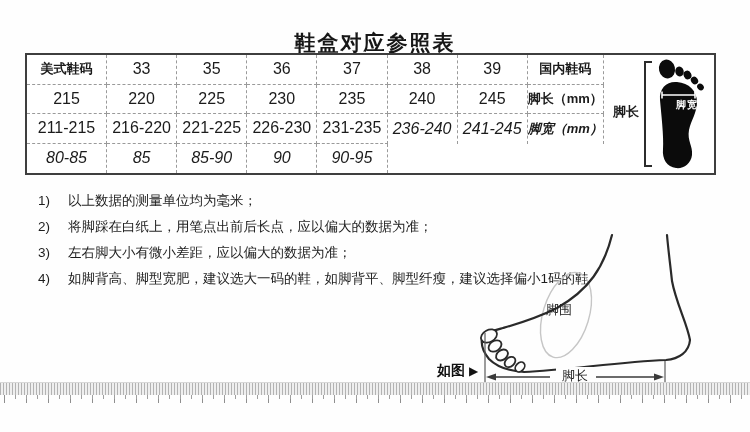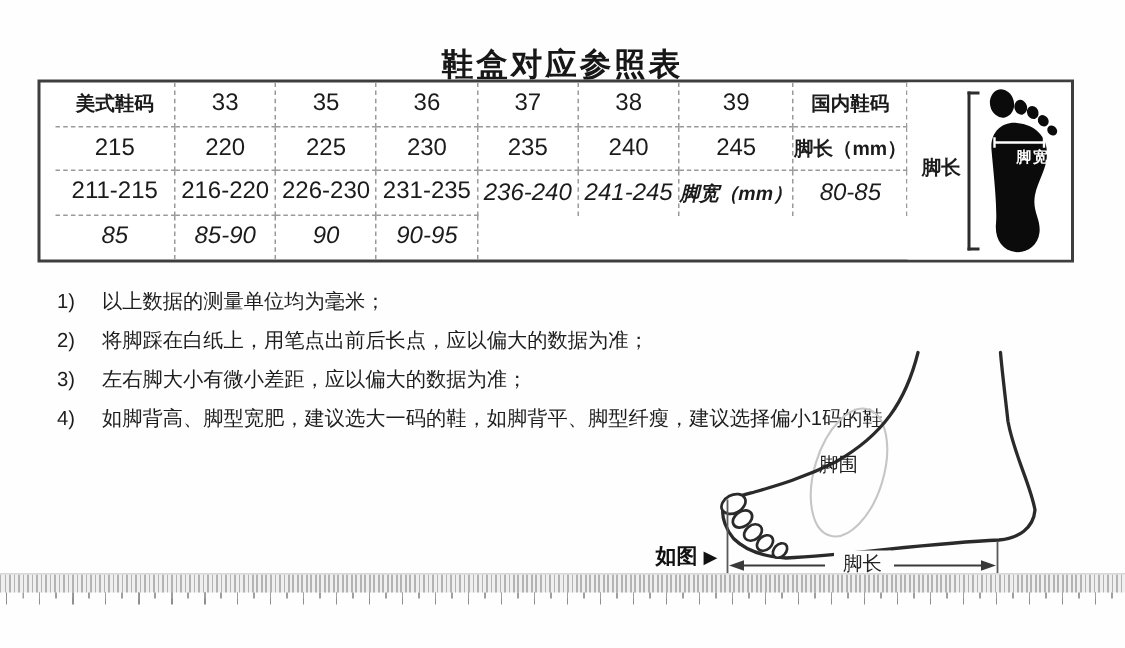--- a/index.html
+++ b/index.html
@@ -19,21 +19,20 @@
   
   .size-table {
     position:absolute; left:25px; top:53px; width:691px; height:122px;
     border:2px solid #3e3e3e; display:flex; background:#fff;
   }
   .table-grid {
     flex:1 1 auto;
     display:grid;
     grid-template-columns:80px repeat(7,1fr);
     grid-template-rows:repeat(4,1fr);
-    padding-left:10px;
   }
   .cell {
     border-right:1px dashed #9a9a9a; border-bottom:1px dashed #9a9a9a;
     display:flex; align-items:center; justify-content:center;
     font-size:16px; color:#1b1b1b; white-space:nowrap;
   }
   .cell.hdr { font-size:13px; font-weight:600; }
   .table-grid .cell:nth-last-child(-n+8) { border-bottom:none;font-style:italic; }
 
   .footprint-cell { width:117px; position:relative; background:#fff; }
@@ -104,20 +103,21 @@
       <div class="cell">220</div>
       <div class="cell">225</div>
       <div class="cell">230</div>
       <div class="cell">235</div>
       <div class="cell">240</div>
       <div class="cell">245</div>
 
       <div class="cell hdr">脚长（mm）</div>
       <div class="cell">211-215</div>
       <div class="cell">216-220</div>
+      <div class="cell">221-225</div>
       <div class="cell">226-230</div>
       <div class="cell">231-235</div>
       <div class="cell">236-240</div>
       <div class="cell">241-245</div>
 
       <div class="cell hdr">脚宽（mm）</div>
       <div class="cell">80-85</div>
       <div class="cell">85</div>
       <div class="cell">85-90</div>
       <div class="cell">90</div>

